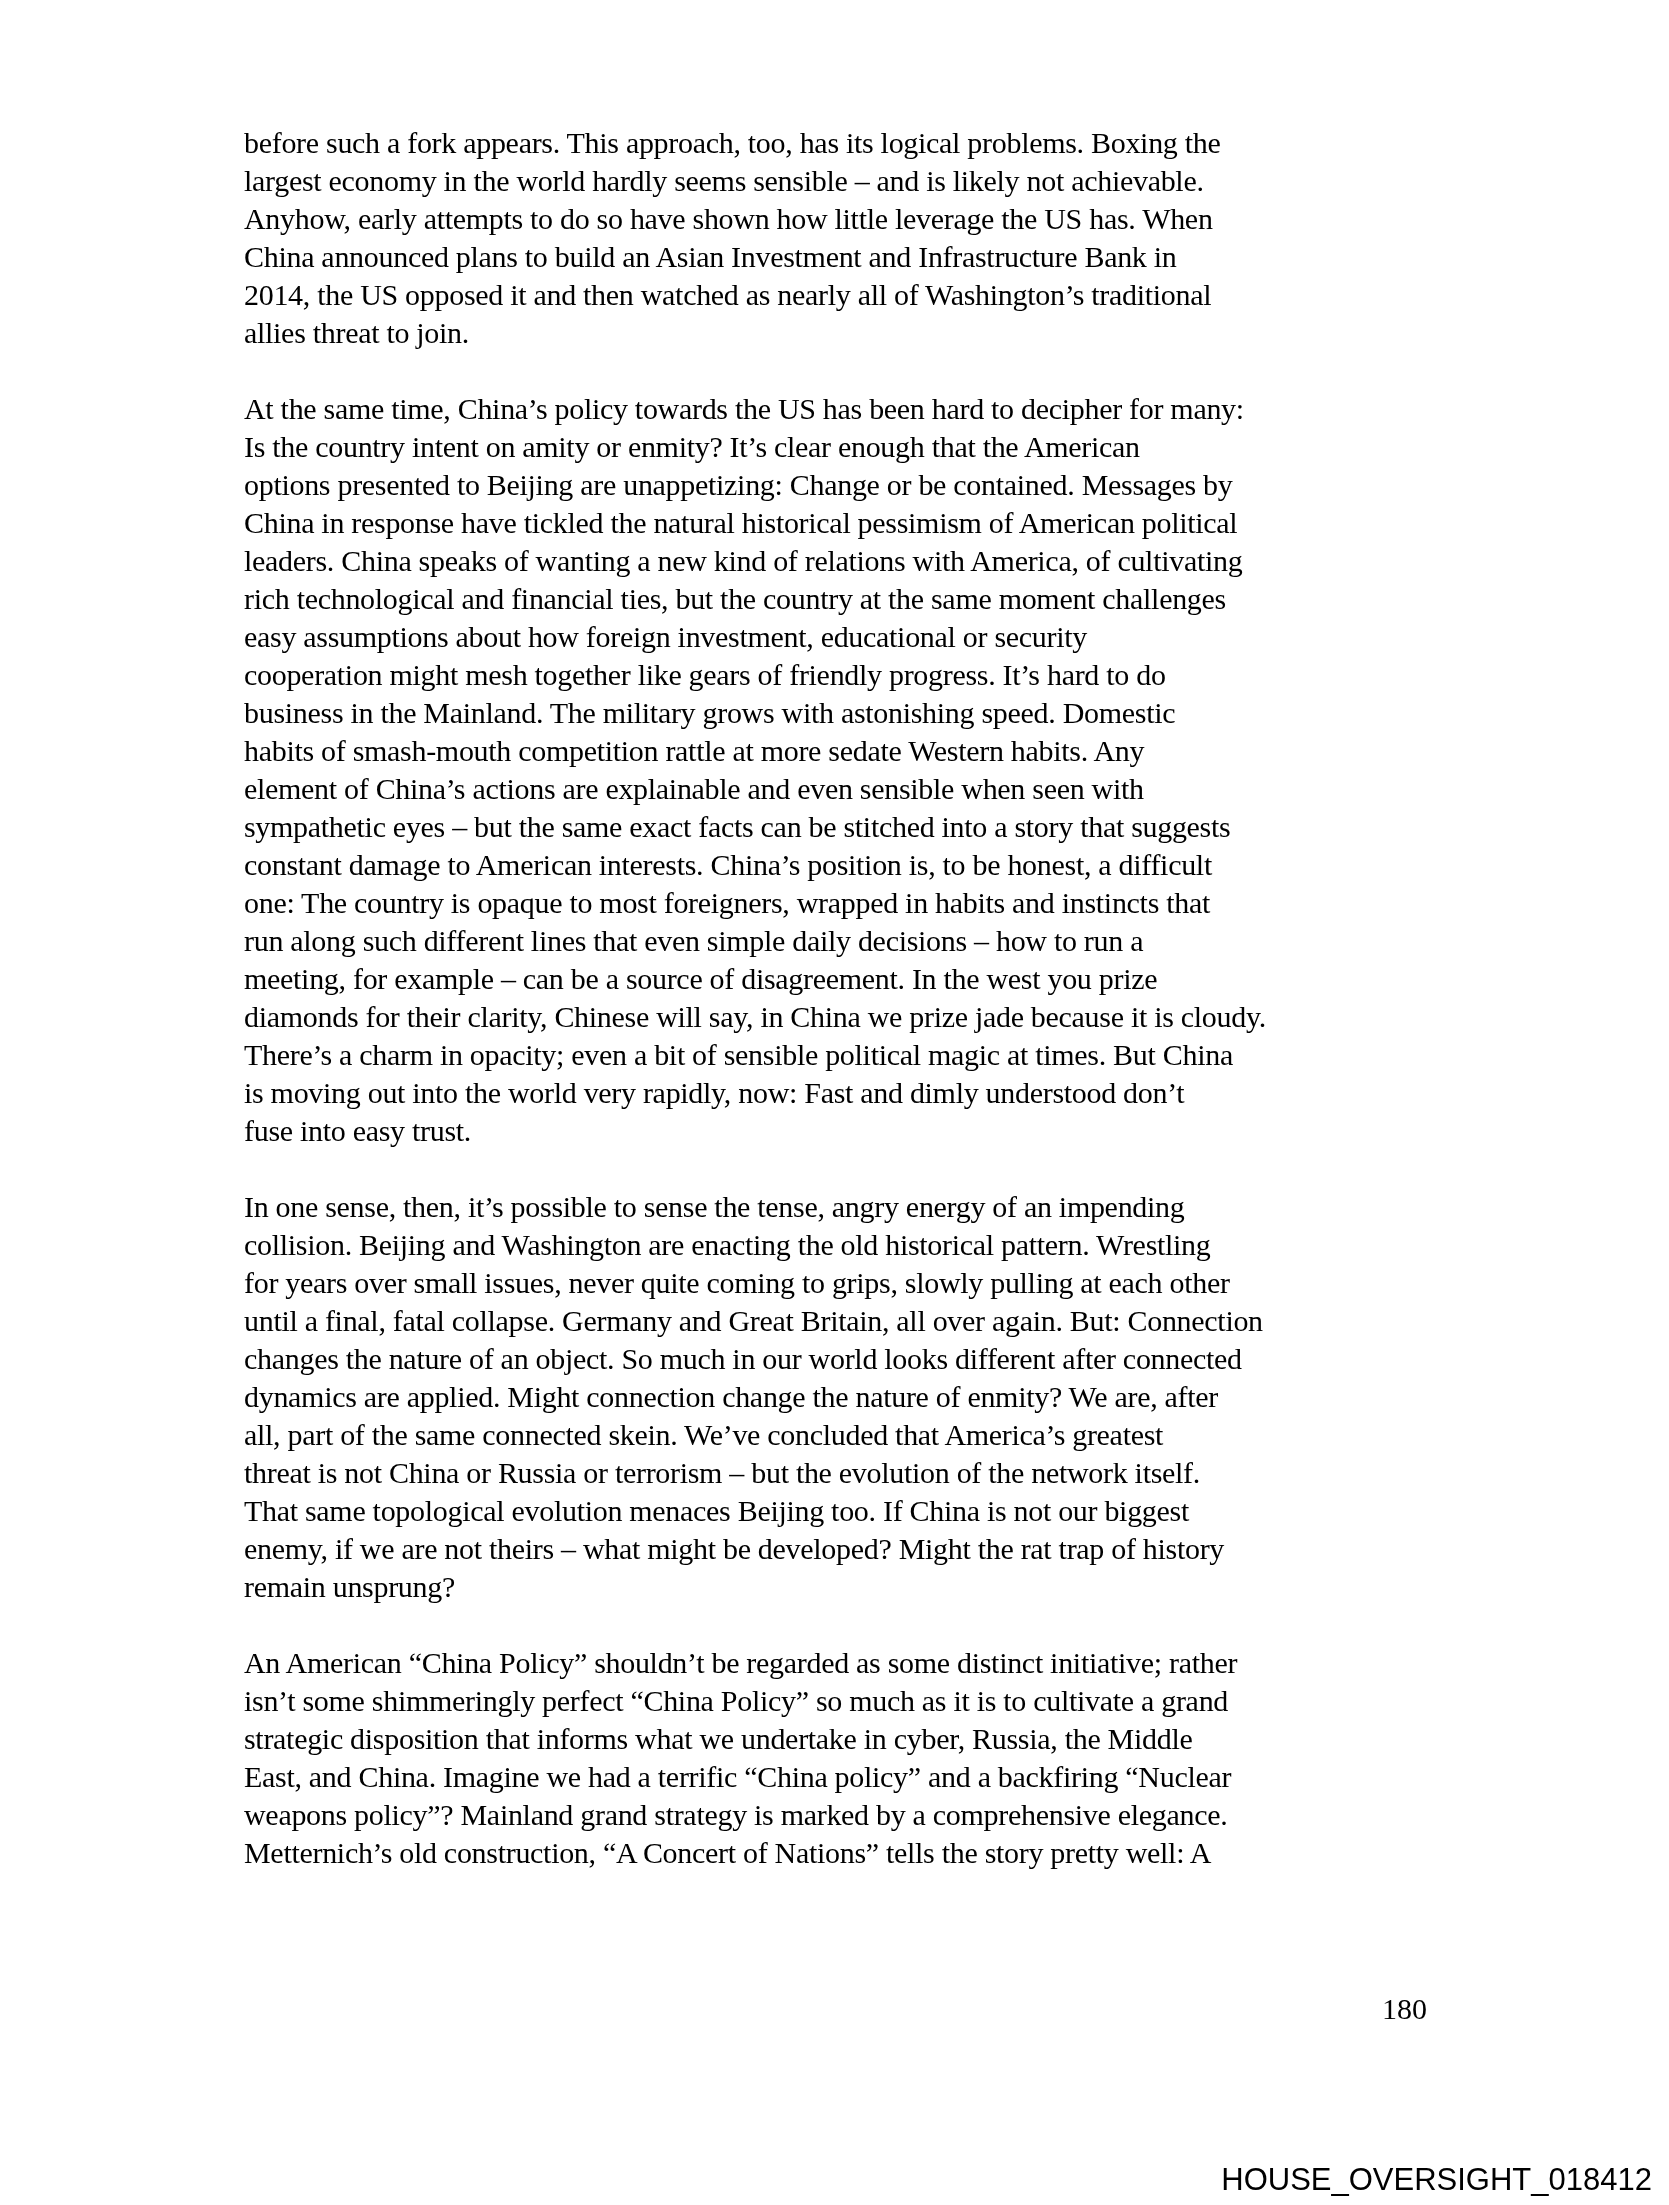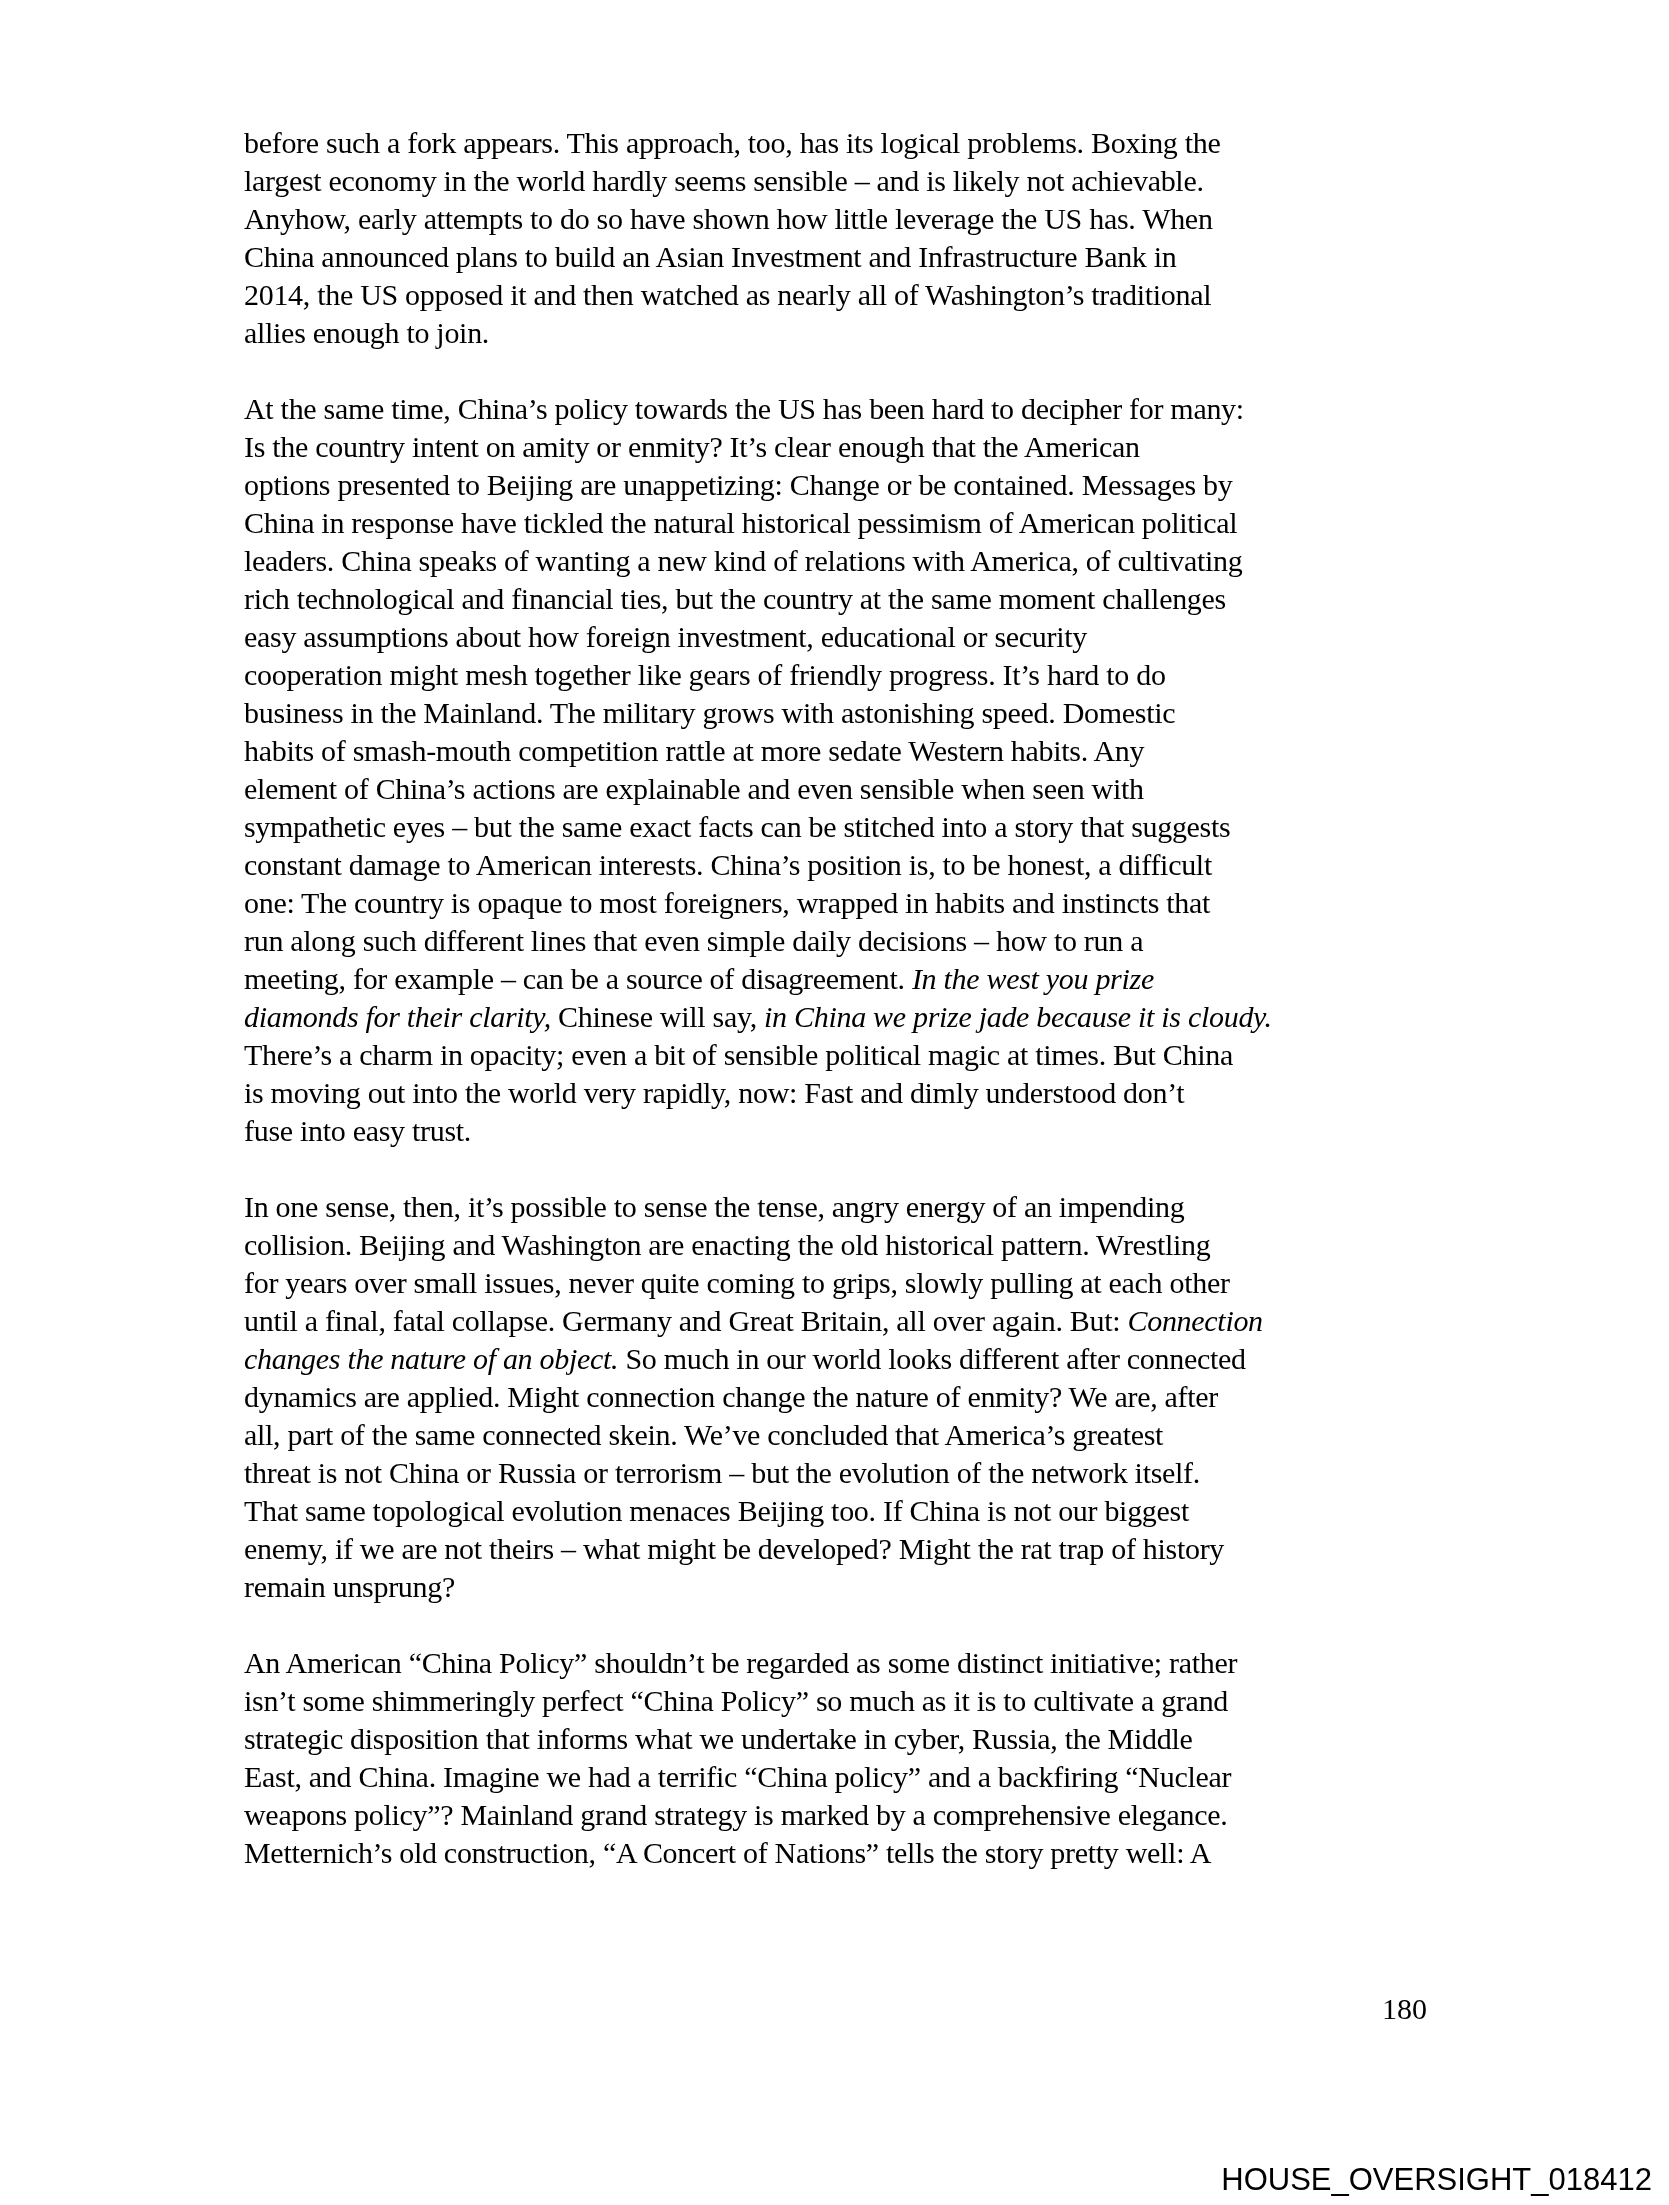--- a/index.html
+++ b/index.html
@@ -34,21 +34,20 @@
   .paragraph:last-child {
     margin-bottom: 0;
   }
   .line {
     display: block;
     height: 38px;
     line-height: 38px;
     white-space: pre;
   }
   .italic {
-    font-style: italic;
   }
   .page-number {
     position: absolute;
     left: 244px;
     top: 1990px;
     width: 1183px;
     text-align: right;
     font-family: "Liberation Serif", serif;
     font-size: 30px;
     line-height: 38px;
@@ -68,21 +67,21 @@
 <body>
 
 <div class="page">
   <main class="text-block">
       <div class="paragraph">
         <div class="line"><span>before such a fork appears. This approach, too, has its logical problems. Boxing the</span></div>
         <div class="line"><span>largest economy in the world hardly seems sensible – and is likely not achievable.</span></div>
         <div class="line"><span>Anyhow, early attempts to do so have shown how little leverage the US has. When</span></div>
         <div class="line"><span>China announced plans to build an Asian Investment and Infrastructure Bank in</span></div>
         <div class="line"><span>2014, the US opposed it and then watched as nearly all of Washington’s traditional</span></div>
-        <div class="line"><span>allies enough to join.</span></div>
+        <div class="line"><span>allies threat to join.</span></div>
       </div>
       <div class="paragraph">
         <div class="line"><span>At the same time, China’s policy towards the US has been hard to decipher for many:</span></div>
         <div class="line"><span>Is the country intent on amity or enmity? It’s clear enough that the American</span></div>
         <div class="line"><span>options presented to Beijing are unappetizing: Change or be contained. Messages by</span></div>
         <div class="line"><span>China in response have tickled the natural historical pessimism of American political</span></div>
         <div class="line"><span>leaders. China speaks of wanting a new kind of relations with America, of cultivating</span></div>
         <div class="line"><span>rich technological and financial ties, but the country at the same moment challenges</span></div>
         <div class="line"><span>easy assumptions about how foreign investment, educational or security</span></div>
         <div class="line"><span>cooperation might mesh together like gears of friendly progress. It’s hard to do</span></div>

